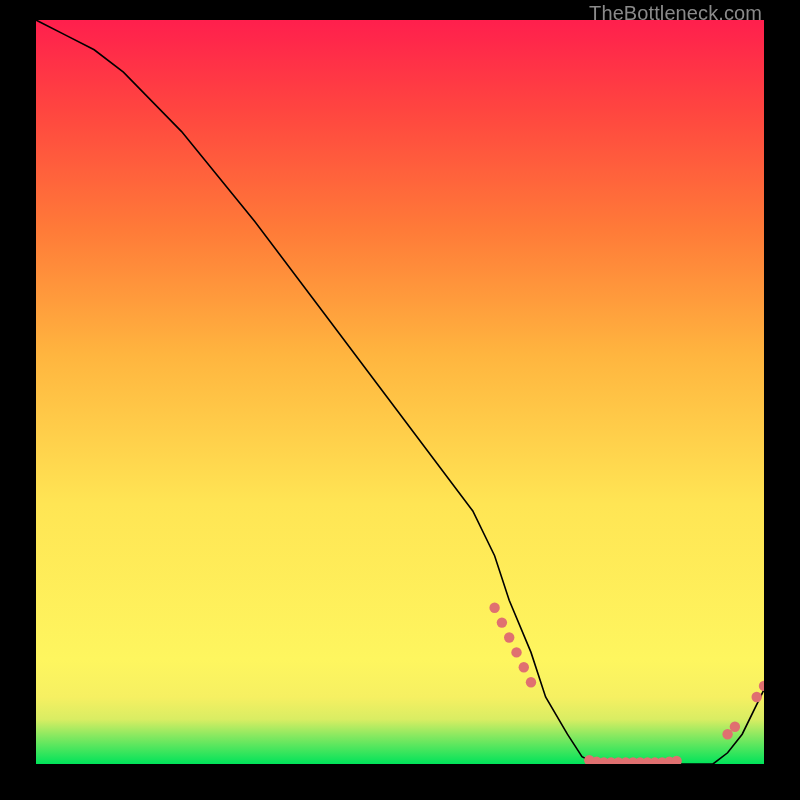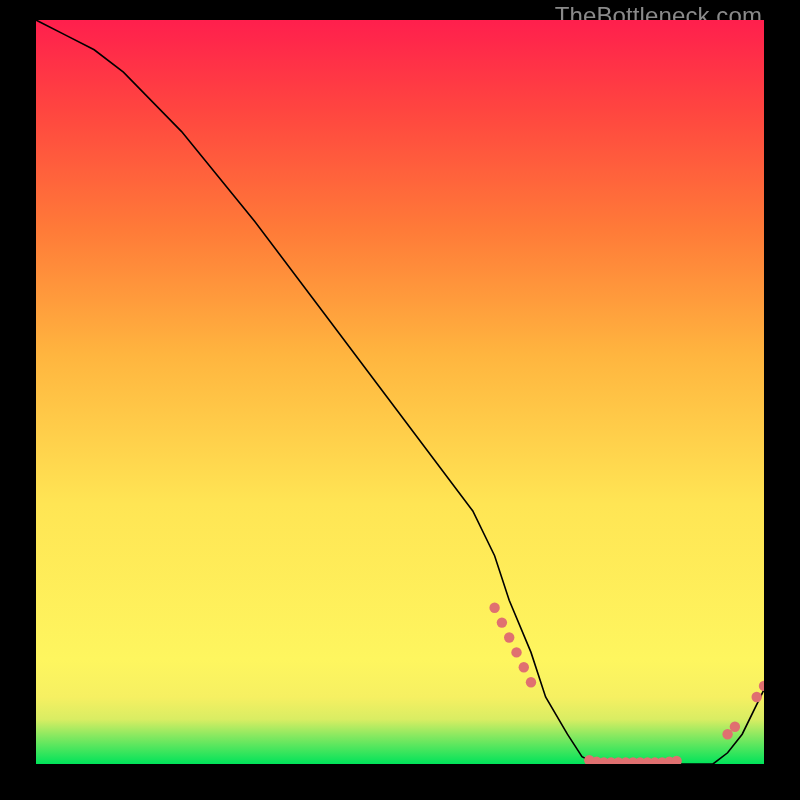--- a/index.html
+++ b/index.html
@@ -35,21 +35,21 @@
       #ff7a38 72%,
       #ff4540 88%,
       #ff1f4d 100%
     );
   }
   .watermark {
     position: absolute;
     top: 2px;
     right: 38px;
     color: #8a8a8a;
-    font-size: 24px;
+    font-size: 20px;
     font-weight: 500;
     letter-spacing: 0.1px;
     user-select: none;
   }
   svg.curve {
     position: absolute;
     left: 0;
     top: 0;
     width: 728px;
     height: 744px;

